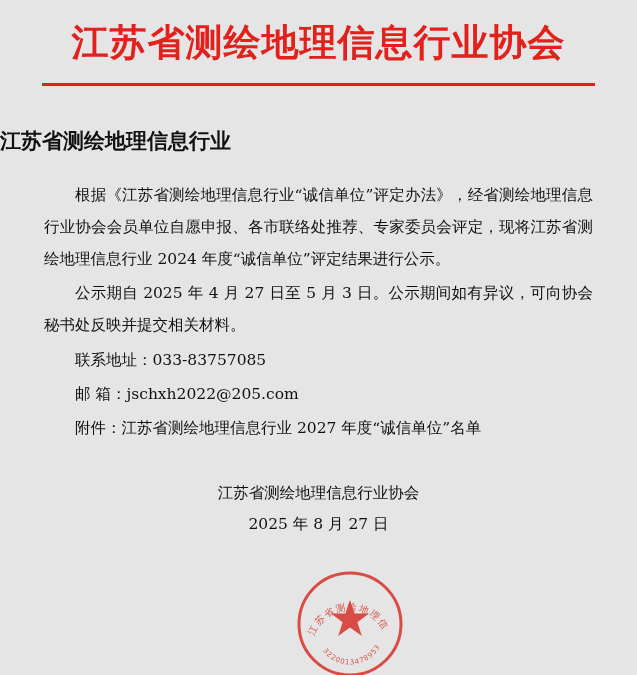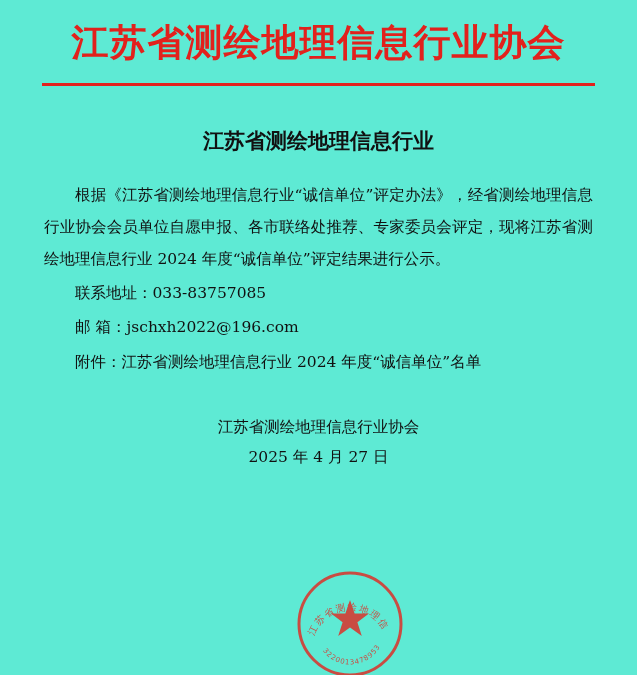--- a/index.html
+++ b/index.html
@@ -12,21 +12,21 @@
     background: #ffffff;
     font-family: "DejaVu Serif", serif;
     overflow: hidden;
   }
   .page {
     position: relative;
     width: 637px;
     height: 675px;
     box-sizing: border-box;
     padding: 0;
-    background: #5eead4;
+    background: #e5e5e5;
   }
   
   .letterhead {
     text-align: center;
     padding-top: 22px;
   }
   .letterhead-title {
     color: #e2211c;
     font-family: "DejaVu Serif", serif;
     font-weight: bold;
@@ -36,21 +36,21 @@
     white-space: nowrap;
   }
   .red-rule {
     margin: 20px 42px 0 42px;
     height: 3px;
     background: #e2211c;
   }
   
   .doc-title {
     margin-top: 36px;
-    text-align: center;
+    text-align: left;
     color: #111;
     font-weight: bold;
     font-size: 21px;
     line-height: 1.85;
   }
   .doc-title div {
     white-space: nowrap;
   }
   
   .body-text {
@@ -107,28 +107,29 @@
     <div class="letterhead-title">江苏省测绘地理信息行业协会</div>
   </div>
   <div class="red-rule"></div>
 
   <div class="doc-title">
     <div>江苏省测绘地理信息行业</div>
   </div>
 
   <div class="body-text">
     <p class="indent">根据《江苏省测绘地理信息行业“诚信单位”评定办法》，经省测绘地理信息行业协会会员单位自愿申报、各市联络处推荐、专家委员会评定，现将江苏省测绘地理信息行业 2024 年度“诚信单位”评定结果进行公示。</p>
+    <p class="indent">公示期自 2025 年 4 月 27 日至 5 月 3 日。公示期间如有异议，可向协会秘书处反映并提交相关材料。</p>
     <p class="kv indent"><span>联系地址：</span><span>033-83757085</span></p>
-    <p class="kv kv-mail indent"><span>邮        箱：</span><span>jschxh2022@196.com</span></p>
-    <p class="indent">附件：江苏省测绘地理信息行业 2024 年度“诚信单位”名单</p>
+    <p class="kv kv-mail indent"><span>邮        箱：</span><span>jschxh2022@205.com</span></p>
+    <p class="indent">附件：江苏省测绘地理信息行业 2027 年度“诚信单位”名单</p>
   </div>
 
   <div class="sign-block">
     <div>江苏省测绘地理信息行业协会</div>
-    <div>2025 年 4 月 27 日</div>
+    <div>2025 年 8 月 27 日</div>
   </div>
 
   <div class="seal">
     <svg viewBox="0 0 108 108" width="108" height="108" aria-hidden="true">
       <defs>
         <path id="ringpath" d="M 54,54 m 0,-40 a 40,40 0 1,1 0,80 a 40,40 0 1,1 0,-80"></path>
         <path id="ringtop" d="M 18,66 A 38,38 0 0 1 90,66"></path>
         <path id="ringbot" d="M 22,72 A 34,34 0 0 0 86,72"></path>
       </defs>
       <circle cx="54" cy="54" r="51" fill="none" stroke="#d8372f" stroke-width="3"></circle>

